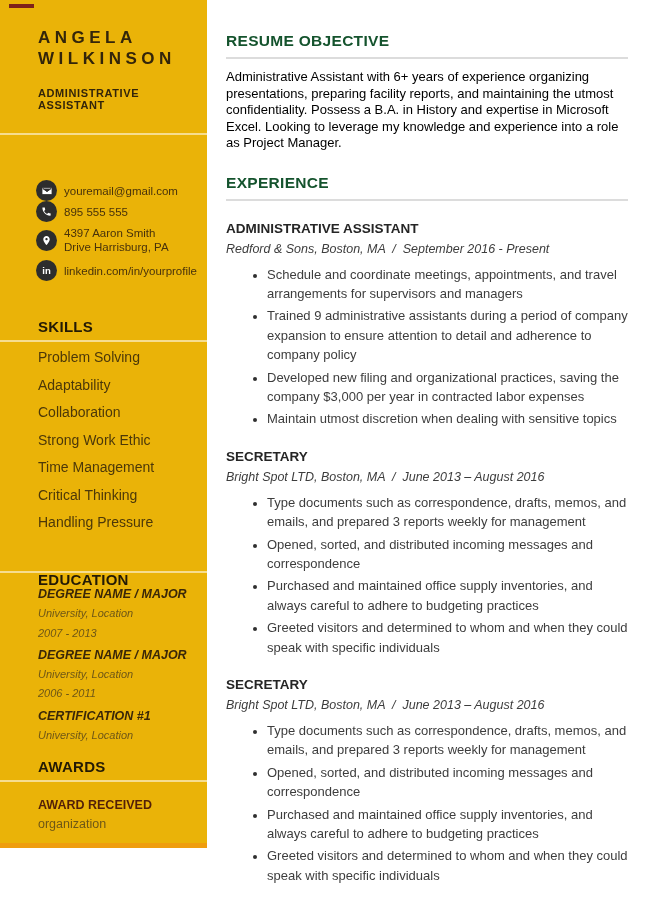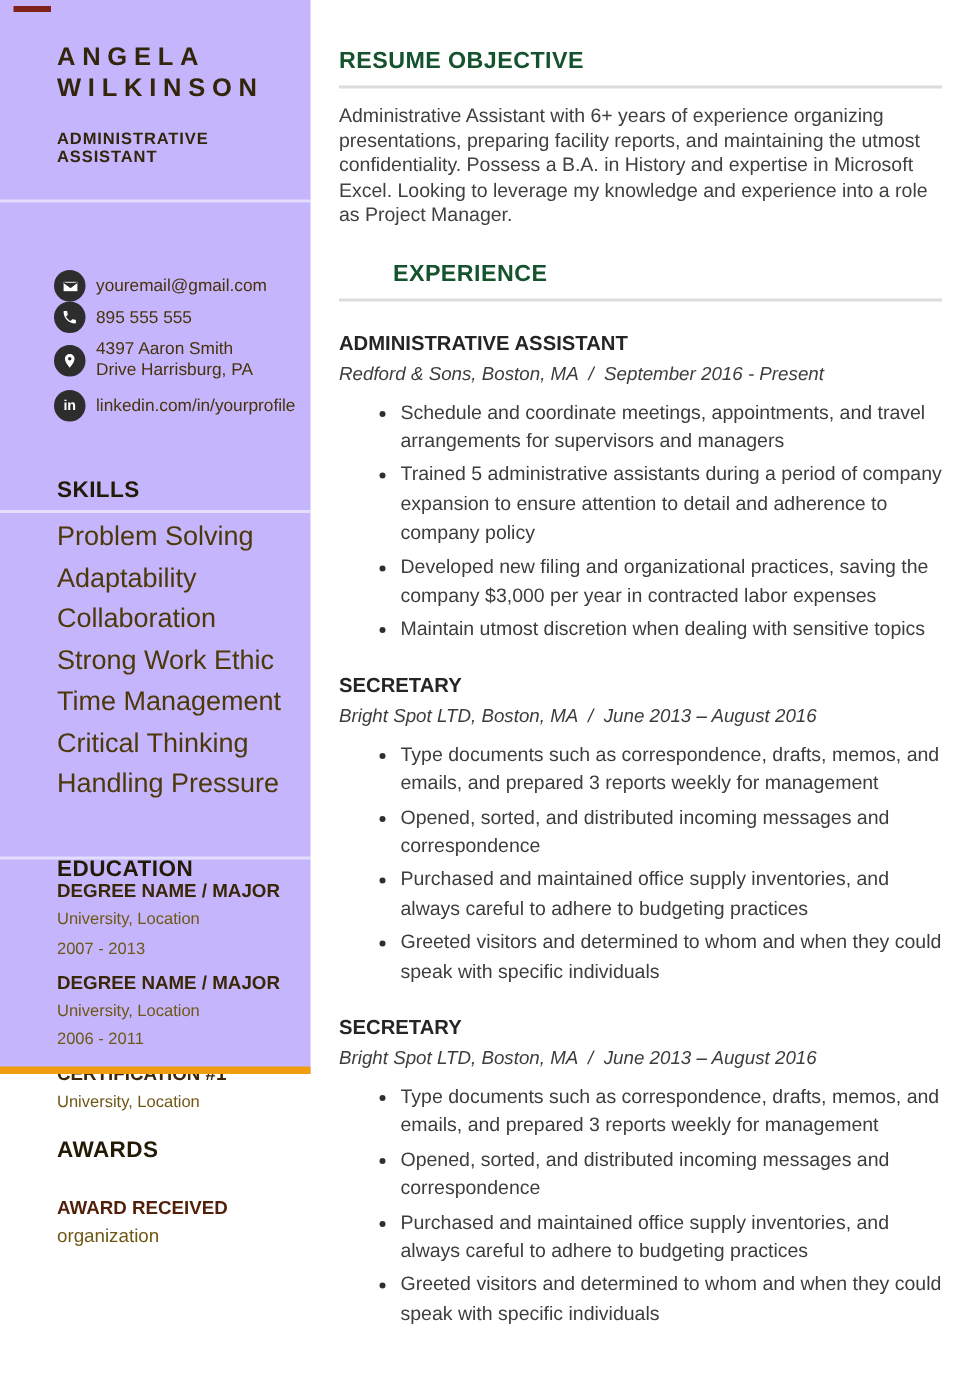--- a/index.html
+++ b/index.html
@@ -6,22 +6,22 @@
   body{
     width:650px;height:920px;position:relative;overflow:hidden;
     background:#ffffff;
     font-family:"Liberation Sans","DejaVu Sans",sans-serif;
     -webkit-font-smoothing:antialiased;
   }
   .page{position:absolute;inset:0;}
 
   
   .sidebar{
-    position:absolute;left:0;top:0;width:207px;height:716px;
-    background:#c4b5fd;
+    position:absolute;left:0;top:0;width:207px;height:848px;
+    background:#eab308;
   }
   .corner-mark{position:absolute;left:9px;top:4px;width:25px;height:4px;background:#7e221a;}
   .bottom-strip{position:absolute;left:0;bottom:0;width:207px;height:5px;background:#ef9d0e;}
 
   .side-name{
     position:absolute;left:38px;top:27px;
     font-size:17px;font-weight:700;letter-spacing:4.5px;
     color:#33250a;line-height:21px;
   }
   .side-title{
@@ -42,42 +42,42 @@
   .c-text{font-size:11.5px;color:#48320b;line-height:14px;}
   .c-in{color:#ffffff;font-size:9.5px;font-weight:700;font-style:normal;line-height:1;}
 
   .side-h{
     position:absolute;left:38px;
     font-size:15px;font-weight:700;letter-spacing:0.3px;color:#231a05;
   }
   .h-skills{top:318px;} .h-edu{top:549px;margin-top:22px;} .h-awards{top:758px;}
 
   .skills-list{position:absolute;left:38px;top:349px;margin:0;padding:0;list-style:none;}
-  .skills-list li{font-size:18px;color:#4c3809;line-height:16px;margin-bottom:11.5px;}
+  .skills-list li{font-size:14px;color:#4c3809;line-height:16px;margin-bottom:11.5px;}
 
   .edu-list{position:absolute;left:38px;top:585px;width:160px;}
-  .edu-entry{margin-bottom:3px;}
+  .edu-entry{margin-bottom:3px;font-style:italic;}
   .edu-title{font-size:12.5px;font-weight:700;color:#3a2708;line-height:19.3px;}
   .edu-sub{font-size:11px;color:#6f5716;line-height:19.3px;}
 
   .award-block{position:absolute;left:38px;top:796px;}
   .award-title{font-size:12.5px;font-weight:700;color:#521f08;line-height:19.3px;}
   .award-sub{font-size:12.5px;color:#6f5716;line-height:19.3px;}
 
   
   .main{position:absolute;left:226px;top:0;width:402px;}
   .main-h{
     font-size:15.5px;font-weight:700;letter-spacing:0.3px;color:#14532d;
     margin:0;line-height:20px;
   }
   .mh-objective{margin-top:31px;}
-  .mh-experience{margin-top:21px;margin-left:36px;}
+  .mh-experience{margin-top:21px;}
   .main-div{border:none;height:2px;background:#dcdcdc;margin:6px 0 0 0;width:402px;}
   .obj-text{
-    margin:10px 0 0 0;font-size:13px;color:#404040;line-height:16.5px;
+    margin:10px 0 0 0;font-size:13px;color:#000000;line-height:16.5px;
   }
   .job{margin-top:19px;}
   .job-title{font-size:13.5px;font-weight:700;color:#252525;line-height:18px;margin:0;}
   .job-meta{
     font-size:12.5px;font-style:italic;color:#3d3d3d;line-height:17px;margin:3px 0 0 0;
     white-space:pre-wrap;
   }
   .job-bullets{margin:7px 0 0 0;padding:0 0 0 41px;list-style:disc outside;}
   .job-bullets li{
     font-size:13px;color:#3d3d3d;line-height:19.4px;margin-bottom:3px;
@@ -193,21 +193,21 @@
     <p class="obj-text">Administrative Assistant with 6+ years of experience organizing presentations, preparing facility reports, and maintaining the utmost confidentiality. Possess a B.A. in History and expertise in Microsoft Excel. Looking to leverage my knowledge and experience into a role as Project Manager.</p>
 
     <h2 class="main-h mh-experience">EXPERIENCE</h2>
     <hr class="main-div">
 
     <section class="job">
       <h3 class="job-title">ADMINISTRATIVE ASSISTANT</h3>
       <p class="job-meta">Redford &amp; Sons, Boston, MA  /  September 2016 - Present</p>
       <ul class="job-bullets">
         <li>Schedule and coordinate meetings, appointments, and travel arrangements for supervisors and managers</li>
-        <li>Trained 5 administrative assistants during a period of company expansion to ensure attention to detail and adherence to company policy</li>
+        <li>Trained 9 administrative assistants during a period of company expansion to ensure attention to detail and adherence to company policy</li>
         <li>Developed new filing and organizational practices, saving the company $3,000 per year in contracted labor expenses</li>
         <li>Maintain utmost discretion when dealing with sensitive topics</li>
       </ul>
     </section>
 
     <section class="job">
       <h3 class="job-title">SECRETARY</h3>
       <p class="job-meta">Bright Spot LTD, Boston, MA  /  June 2013 – August 2016</p>
       <ul class="job-bullets">
         <li>Type documents such as correspondence, drafts, memos, and emails, and prepared 3 reports weekly for management</li>

